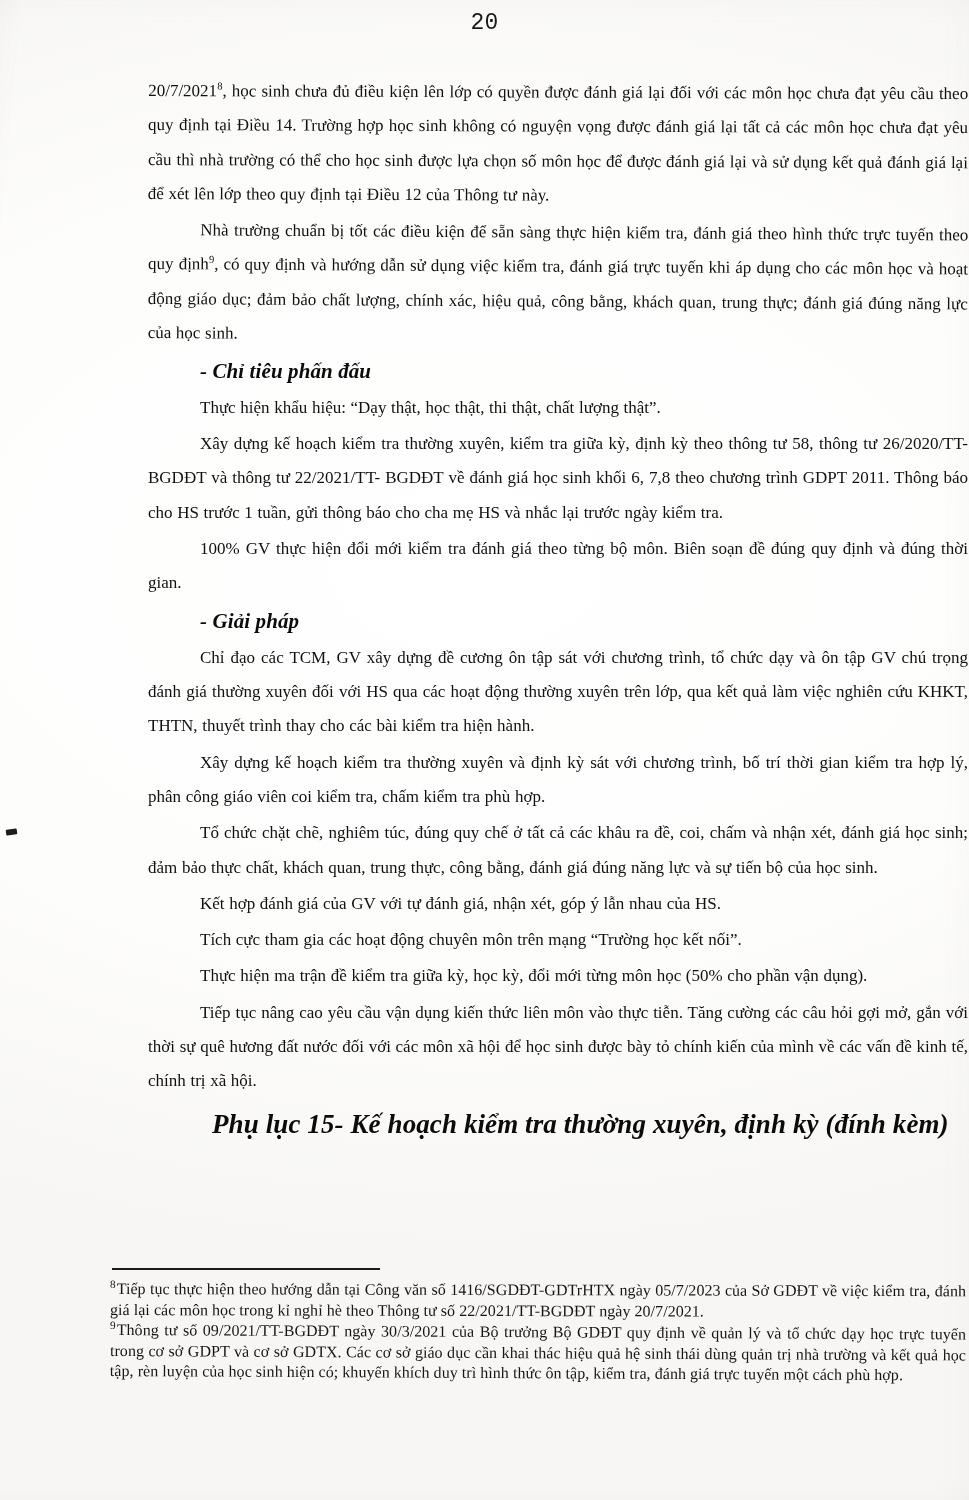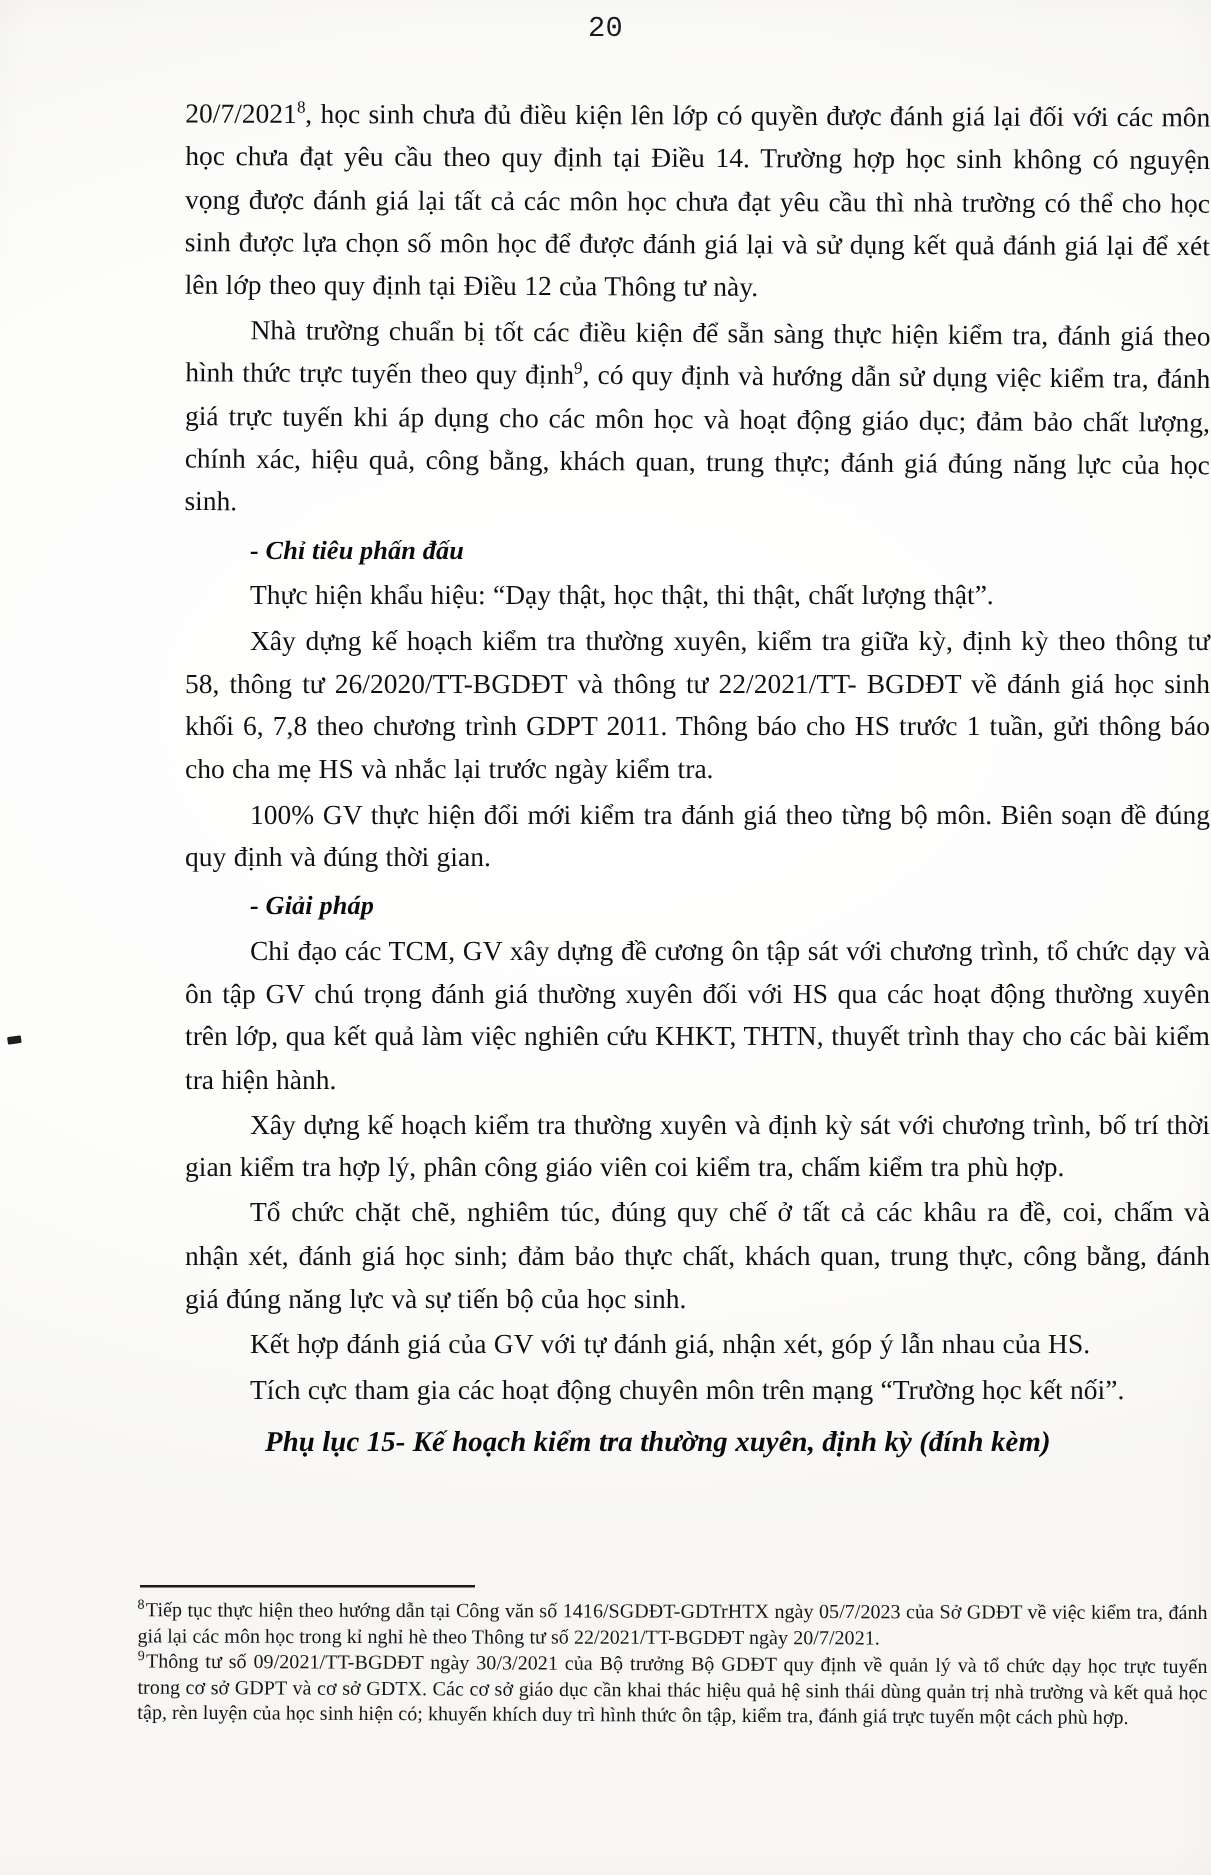--- a/index.html
+++ b/index.html
@@ -55,21 +55,21 @@
 
   
   #body-column {
     position: absolute;
     left: 148px;
     top: 74px;
     width: 820px;
   }
 
   .para {
-    font-size: 22px;
+    font-size: 17px;
     line-height: 34.3px;
     text-align: justify;
     text-justify: inter-word;
     margin: 0 0 2px 0;
     text-indent: 52px;
     color: #111111;
     word-spacing: .4px;
   }
   .para.no-indent { text-indent: 0; }
 
@@ -78,21 +78,21 @@
     line-height: 34.3px;
     font-weight: bold;
     font-style: italic;
     margin: 4px 14px 2px 0;
     text-indent: 52px;
     color: #0b0b0b;
     letter-spacing: .1px;
   }
   .heading.appendix {
     text-indent: 64px;
-    font-size: 23px;
+    font-size: 27px;
     margin-top: 8px;
   }
 
   sup {
     font-size: .62em;
     line-height: 0;
     vertical-align: super;
   }
 
   
@@ -177,21 +177,23 @@
     <p class="para">Chỉ đạo các TCM, GV xây dựng đề cương ôn tập sát với chương trình, tổ chức dạy và ôn tập GV chú trọng đánh giá thường xuyên đối với HS qua các hoạt động thường xuyên trên lớp, qua kết quả làm việc nghiên cứu KHKT, THTN, thuyết trình thay cho các bài kiểm tra hiện hành.</p>
 
     <p class="para">Xây dựng kế hoạch kiểm tra thường xuyên và định kỳ sát với chương trình, bố trí thời gian kiểm tra hợp lý, phân công giáo viên coi kiểm tra, chấm kiểm tra phù hợp.</p>
 
     <p class="para">Tổ chức chặt chẽ, nghiêm túc, đúng quy chế ở tất cả các khâu ra đề, coi, chấm và nhận xét, đánh giá học sinh; đảm bảo thực chất, khách quan, trung thực, công bằng, đánh giá đúng năng lực và sự tiến bộ của học sinh.</p>
 
     <p class="para">Kết hợp đánh giá của GV với tự đánh giá, nhận xét, góp ý lẫn nhau của HS.</p>
 
     <p class="para">Tích cực tham gia các hoạt động chuyên môn trên mạng “Trường học kết nối”.</p>
 
-
+    <p class="para">Thực hiện ma trận đề kiểm tra giữa kỳ, học kỳ, đổi mới từng môn học (50% cho phần vận dụng).</p>
+
+    <p class="para">Tiếp tục nâng cao yêu cầu vận dụng kiến thức liên môn vào thực tiễn. Tăng cường các câu hỏi gợi mở, gắn với thời sự quê hương đất nước đối với các môn xã hội để học sinh được bày tỏ chính kiến của mình về các vấn đề kinh tế, chính trị xã hội.</p>
 
     <p class="heading appendix">Phụ lục 15- Kế hoạch kiểm tra thường xuyên, định kỳ (đính kèm)</p>
 
   </div>
 
   <div id="footnote-area">
     <div id="footnote-rule"></div>
 
     <p class="footnote">
       <span class="tilt-c">

